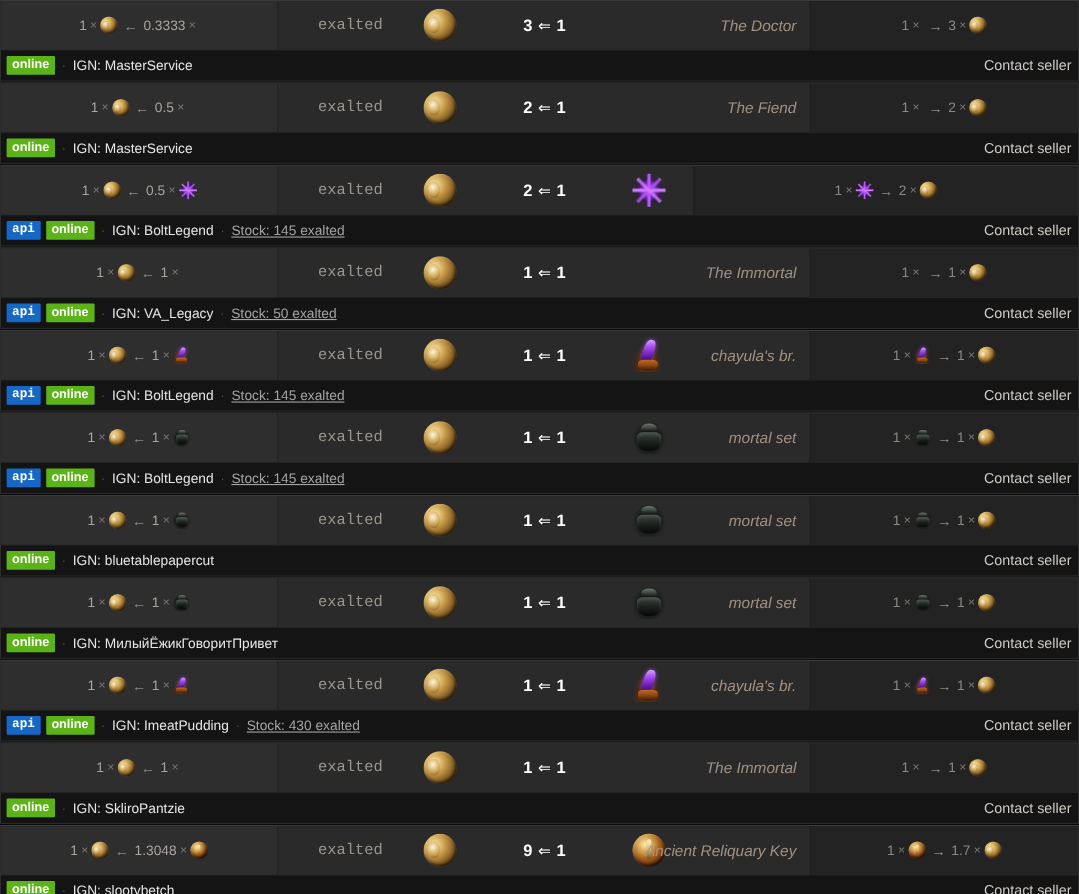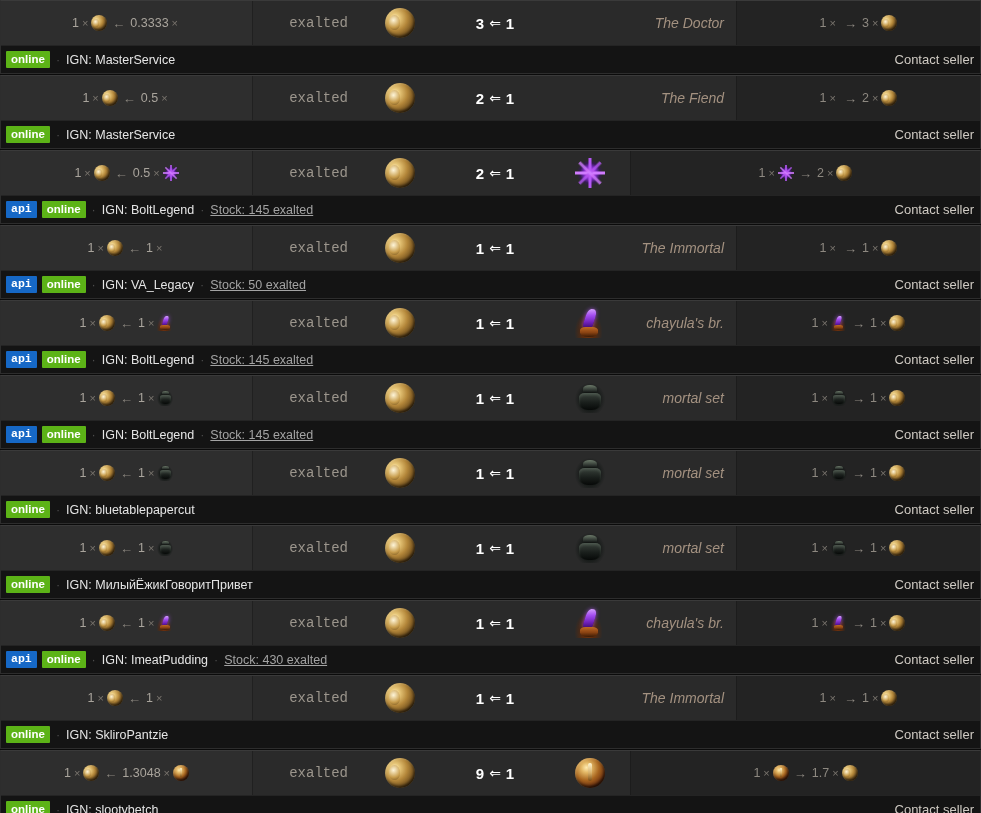--- a/index.html
+++ b/index.html
@@ -682,20 +682,23 @@
           <span class="icn icn-md ic-exalted"></span>
         </div>
         <div class="c-ratio">
           <span>9</span>
           <span class="lar">⇐</span>
           <span>1</span>
         </div>
         <div class="c-itemicon">
           <span class="icn icn-md ic-relkey"></span>
         </div>
+        <div class="c-itemname">
+          <span>Ancient Reliquary Key</span>
+        </div>
         <div class="c-right">
           <span>1</span>
           <span class="x">×</span>
           <span class="icn icn-sm ic-relkey"></span>
           <span class="arrow">→</span>
           <span>1.7</span>
           <span class="x">×</span>
           <span class="icn icn-sm ic-exalted"></span>
         </div>
       </div>

